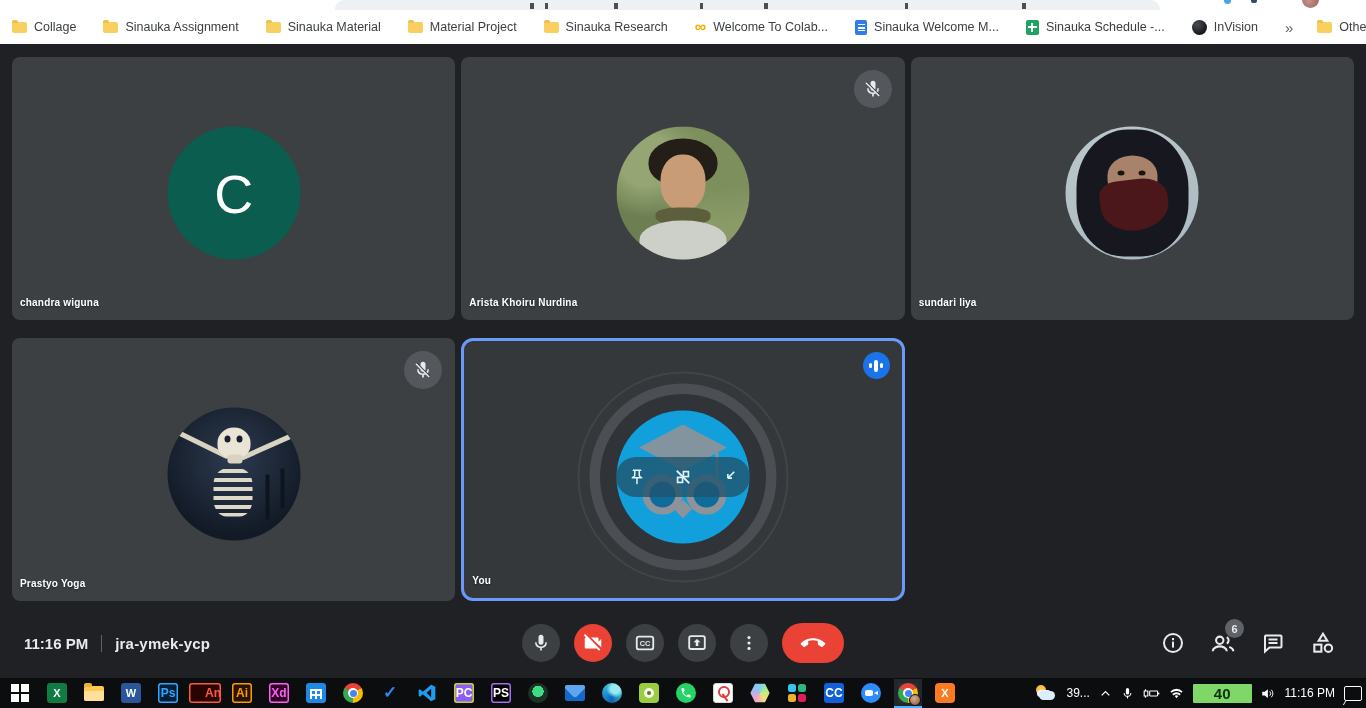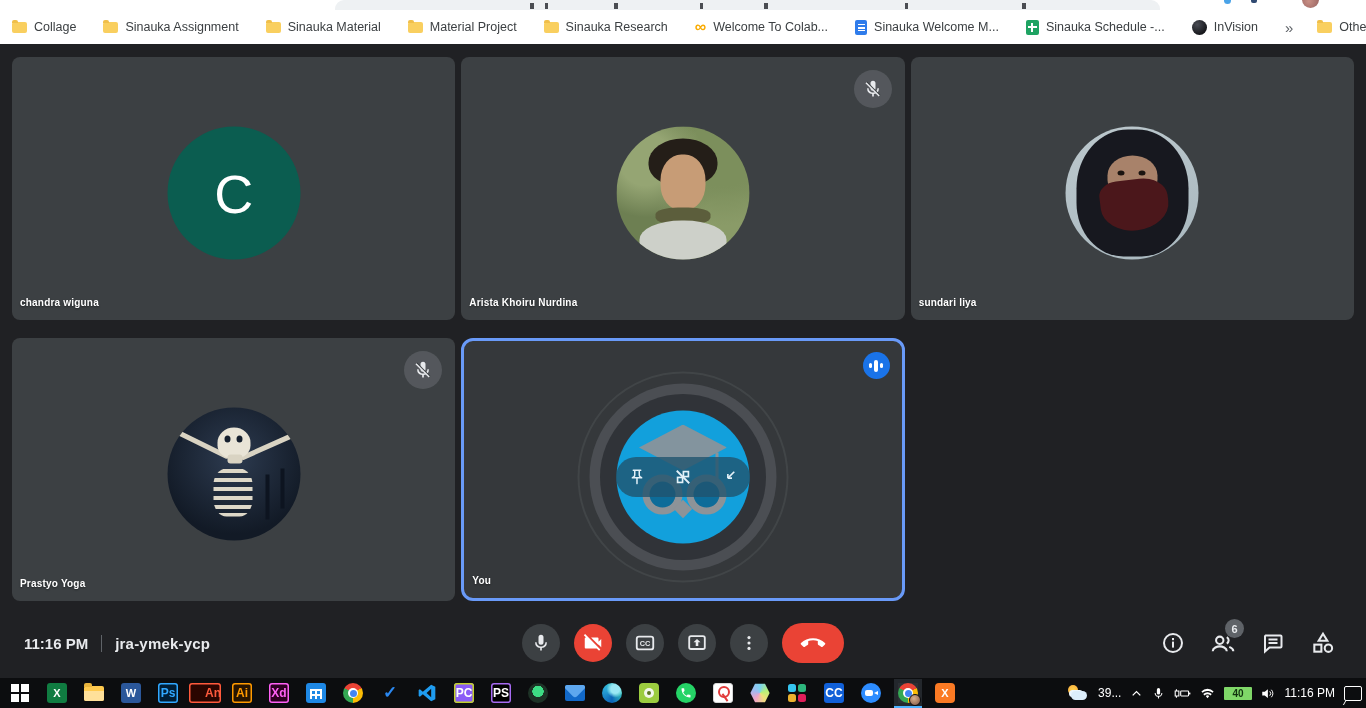--- a/index.html
+++ b/index.html
@@ -202,21 +202,21 @@
     border-top:2.5px solid transparent;border-bottom:2.5px solid transparent;border-right:4px solid #fff;}
 
   
   .tray{position:absolute;right:4px;top:678px;height:30px;display:flex;align-items:center;gap:9px;color:#fff;}
   .tray-text{font-size:12px;color:#fff;}
   .weather{position:relative;width:22px;height:17px;}
   .weather::before{content:"";position:absolute;left:1px;top:0;width:10px;height:10px;border-radius:50%;
     background:radial-gradient(circle,#ffd34d,#f9a83b);}
   .weather::after{content:"";position:absolute;left:4px;top:6px;width:16px;height:9px;border-radius:8px;
     background:#dceefb;box-shadow:-3px -2px 0 -1px #eef7fd;}
-  .batt40{background:#7fd768;color:#10320e;font-size:10px;font-weight:700;padding:1px 8px;border-radius:1px;}
+  .batt40{background:#7fd768;color:#10320e;font-size:15px;font-weight:700;padding:1px 21px;border-radius:1px;}
   .tray-ic{display:flex;align-items:center;justify-content:center;color:#fff;}
   .action-center{width:16px;height:13px;border:1.6px solid #fff;border-radius:2px;position:relative;}
   .action-center::after{content:"";position:absolute;left:-1px;bottom:-5px;width:6px;height:4px;
     background:#0c0d0f;border-left:1.6px solid #fff;transform:skewX(-30deg);}
 </style>
 </head>
 <body>
 
 <div class="browser-top">
   <div class="omnibox-remnant"></div>

